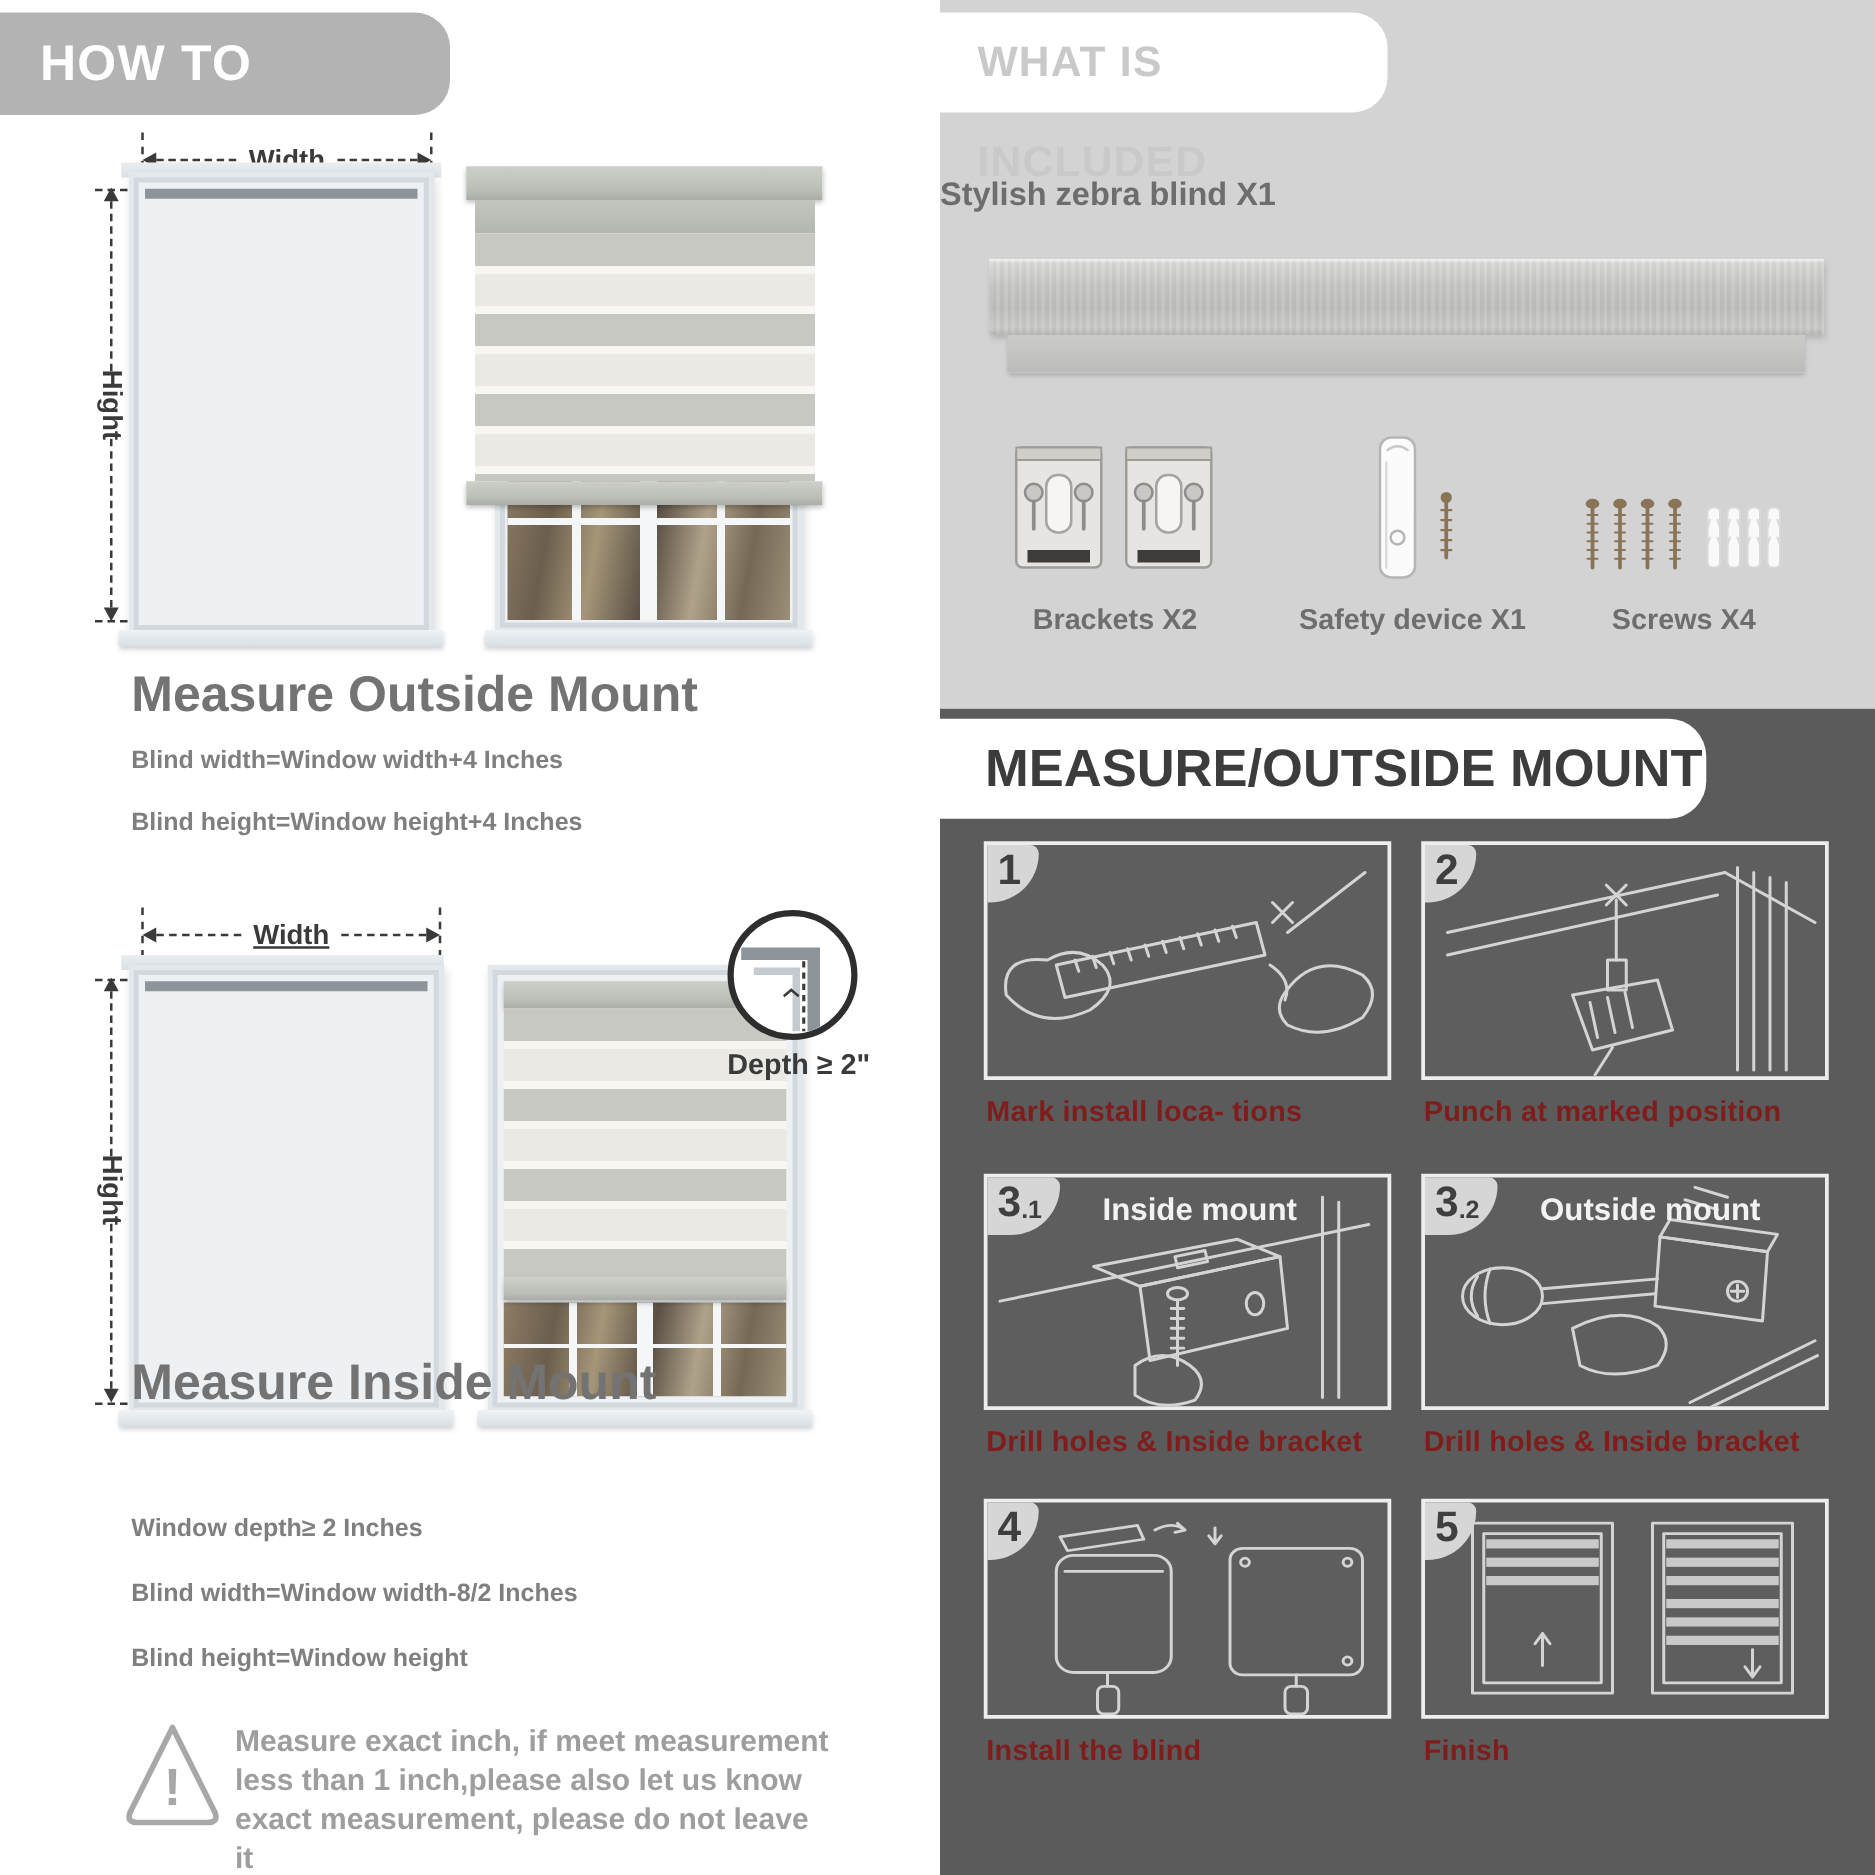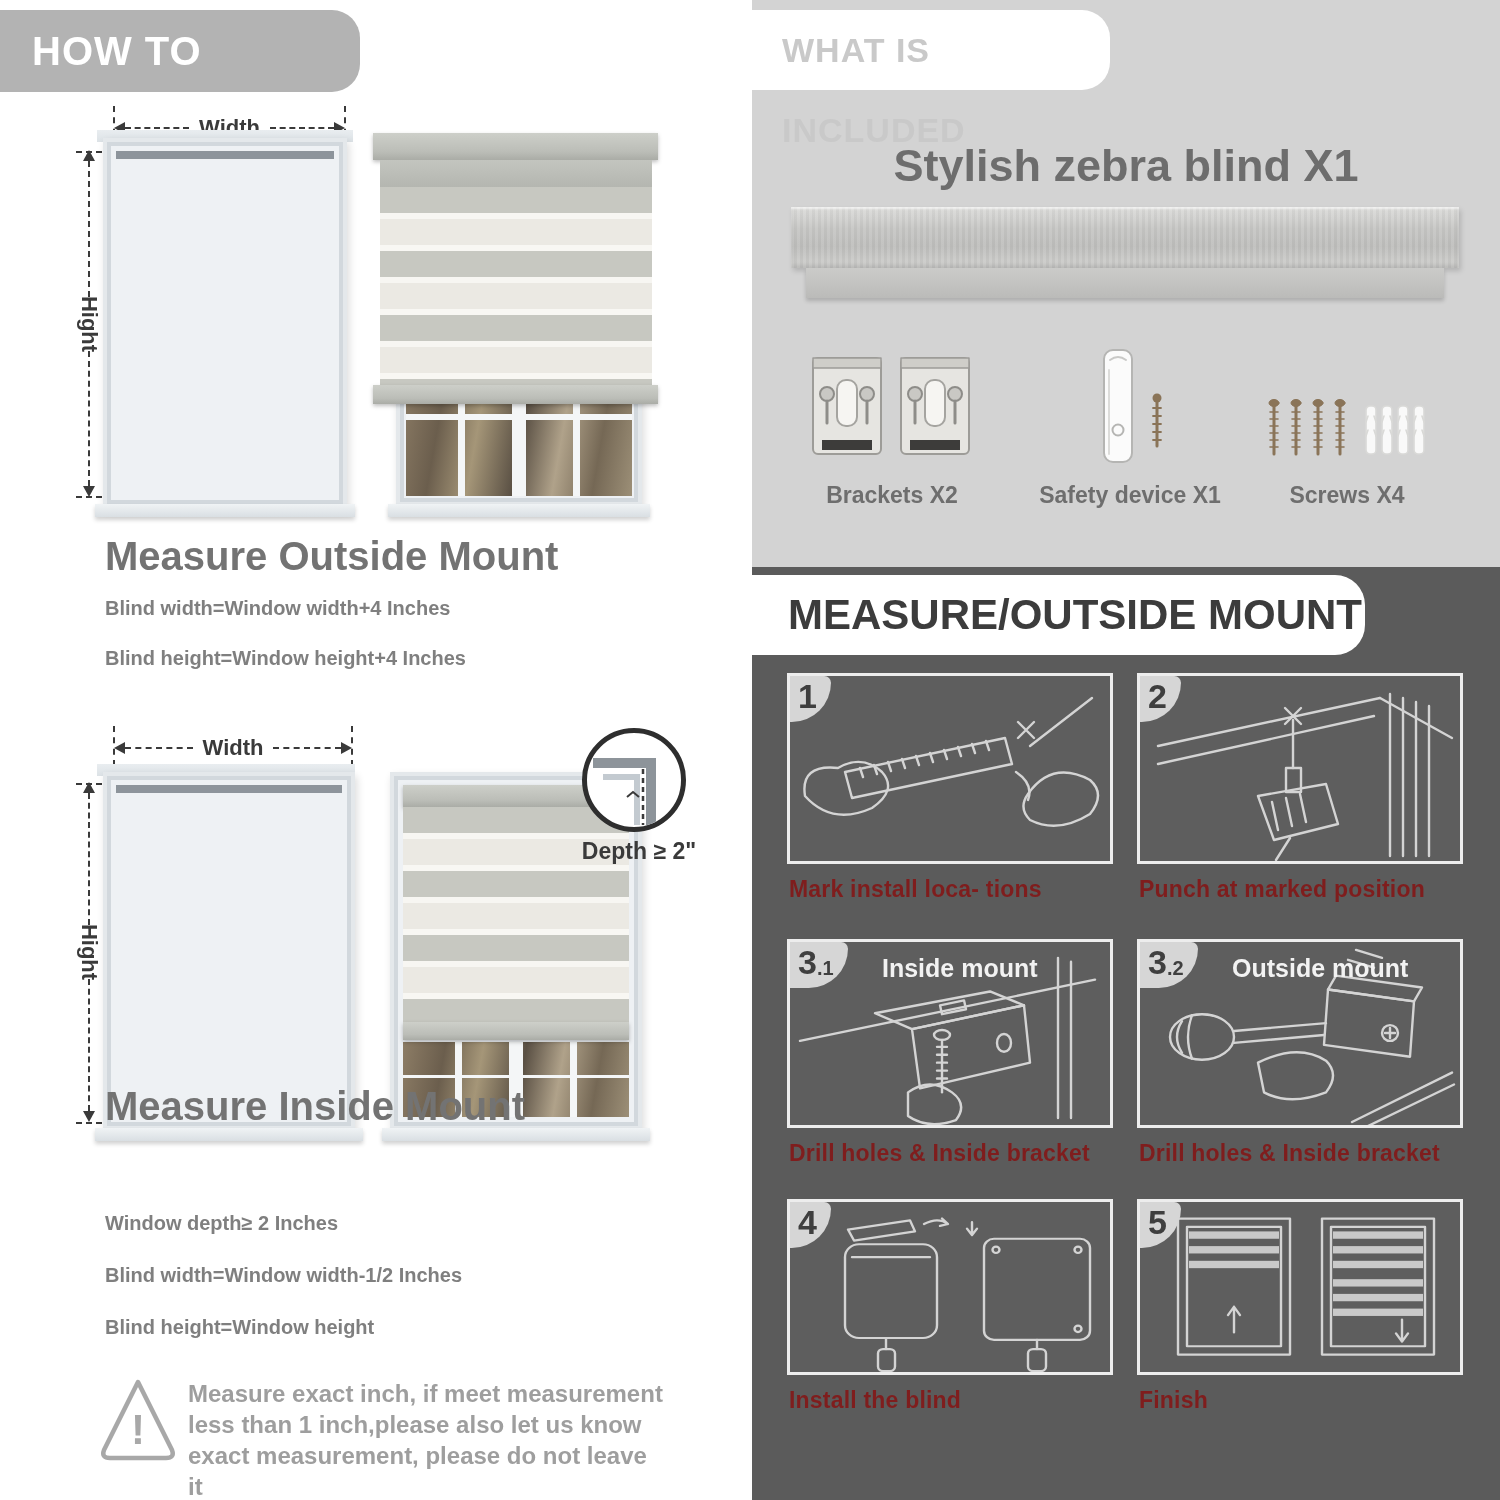--- a/index.html
+++ b/index.html
@@ -16,21 +16,21 @@
              padding-left:30px;box-sizing:border-box;letter-spacing:1px;}
   .hdr-dark{position:absolute;left:752px;top:575px;width:613px;height:80px;background:#ffffff;
             border-radius:0 30px 30px 0;color:#3c3c3c;font-size:42px;line-height:80px;
             padding-left:36px;box-sizing:border-box;}
 
   
   .panel-light{position:absolute;left:752px;top:0;width:748px;height:567px;background:#d3d3d3;}
   .panel-dark{position:absolute;left:752px;top:567px;width:748px;height:933px;background:#5b5b5b;}
 
   
-  .dim-w{position:absolute;display:flex;align-items:center;height:22px;color:#3a3a3a;font-size:22px;}
+  .dim-w{position:absolute;display:flex;align-items:center;height:22px;color:#3a3a3a;font-size:22px;text-decoration:underline;}
   .dim-w .dash{flex:1;border-top:2px dashed #3a3a3a;height:0;}
   .dim-w .lab{padding:0 10px;white-space:nowrap;}
   .ah{width:0;height:0;border:6px solid transparent;}
   .ah.l{border-right:11px solid #3a3a3a;border-left:none;}
   .ah.r{border-left:11px solid #3a3a3a;border-right:none;}
   .ah.u{border-bottom:11px solid #3a3a3a;border-top:none;}
   .ah.d{border-top:11px solid #3a3a3a;border-bottom:none;}
   .dim-h{position:absolute;display:flex;flex-direction:column;align-items:center;width:22px;color:#3a3a3a;font-size:22px;}
   .dim-h .vdash{flex:1;border-left:2px dashed #3a3a3a;width:0;}
   .dim-h .lab{transform:rotate(90deg);white-space:nowrap;padding:14px 0;}
@@ -60,21 +60,21 @@
 
   
   .mag{position:absolute;width:104px;height:104px;border:5px solid #2e2e2e;border-radius:50%;
        background:#fff;box-sizing:border-box;overflow:hidden;}
 
   
   .heading{position:absolute;font-size:40px;color:#737373;white-space:nowrap;}
   .bodyline{position:absolute;font-size:20px;color:#7f7f7f;white-space:nowrap;}
   .depth-lab{position:absolute;font-size:23px;color:#3a3a3a;text-align:center;}
   .warn-text{position:absolute;font-size:24px;color:#9e9e9e;line-height:31px;}
-  .prod-lab{position:absolute;left:752px;width:748px;text-align:center;font-size:45px;color:#6d6d6d;}
+  .prod-lab{position:absolute;left:752px;width:748px;text-align:left;font-size:26px;color:#6d6d6d;}
   .item-lab{position:absolute;font-size:23px;color:#6e6e6e;text-align:center;}
 
   
   .step{position:absolute;width:326px;background:#5e5e5e;border:3px solid #ededed;box-sizing:border-box;}
   .badge{position:absolute;top:0;left:0;height:46px;background:#d6d6d6;border-radius:0 8px 46px 0;
          color:#3f3f3f;display:flex;align-items:flex-start;padding:3px 14px 0 8px;box-sizing:border-box;}
   .badge .n{font-size:34px;line-height:1.05;}
   .badge .s{font-size:20px;margin-top:12px;}
   .step-title{position:absolute;left:92px;top:12px;color:#f2f2f2;font-size:25px;white-space:nowrap;}
   .step-cap{position:absolute;width:330px;color:#7f1d1d;font-size:23px;letter-spacing:.2px;white-space:nowrap;}
@@ -180,21 +180,21 @@
         <path d="M6 30 H64 V92" fill="none" stroke="#8d949a" stroke-width="10"></path>
         <path d="M16 44 H50 V92" fill="none" stroke="#c3cad0" stroke-width="6"></path>
         <path d="M56 36 V92" fill="none" stroke="#3a3a3a" stroke-width="2.5" stroke-dasharray="5 4"></path>
         <path d="M40 64 l6 -5 l6 5" fill="none" stroke="#3a3a3a" stroke-width="2"></path>
       </svg>
     </div>
     <div class="depth-lab" style="left:560px;top:838px;width:158px;">Depth ≥ 2"</div>
 
     <div class="heading" style="left:105px;top:1084px;">Measure Inside Mount</div>
     <div class="bodyline" style="left:105px;top:1212px;">Window depth≥ 2 Inches</div>
-    <div class="bodyline" style="left:105px;top:1264px;">Blind width=Window width-1/2 Inches</div>
+    <div class="bodyline" style="left:105px;top:1264px;">Blind width=Window width-8/2 Inches</div>
     <div class="bodyline" style="left:105px;top:1316px;">Blind height=Window height</div>
 
     <svg class="abs" style="left:96px;top:1374px;" width="84" height="92" viewBox="0 0 84 92">
       <path d="M42 8 L76 76 Q79 84 70 84 L14 84 Q5 84 8 76 Z" fill="none" stroke="#a8a8a8" stroke-width="4.5" stroke-linejoin="round"></path>
       <text x="42" y="70" font-size="42" font-weight="bold" fill="#a8a8a8" text-anchor="middle">!</text>
     </svg>
     <div class="warn-text" style="left:188px;top:1378px;width:480px;">Measure exact inch, if meet measurement less than 1 inch,please also let us know exact measurement, please do not leave it</div>
   </div>
 
   <div>

